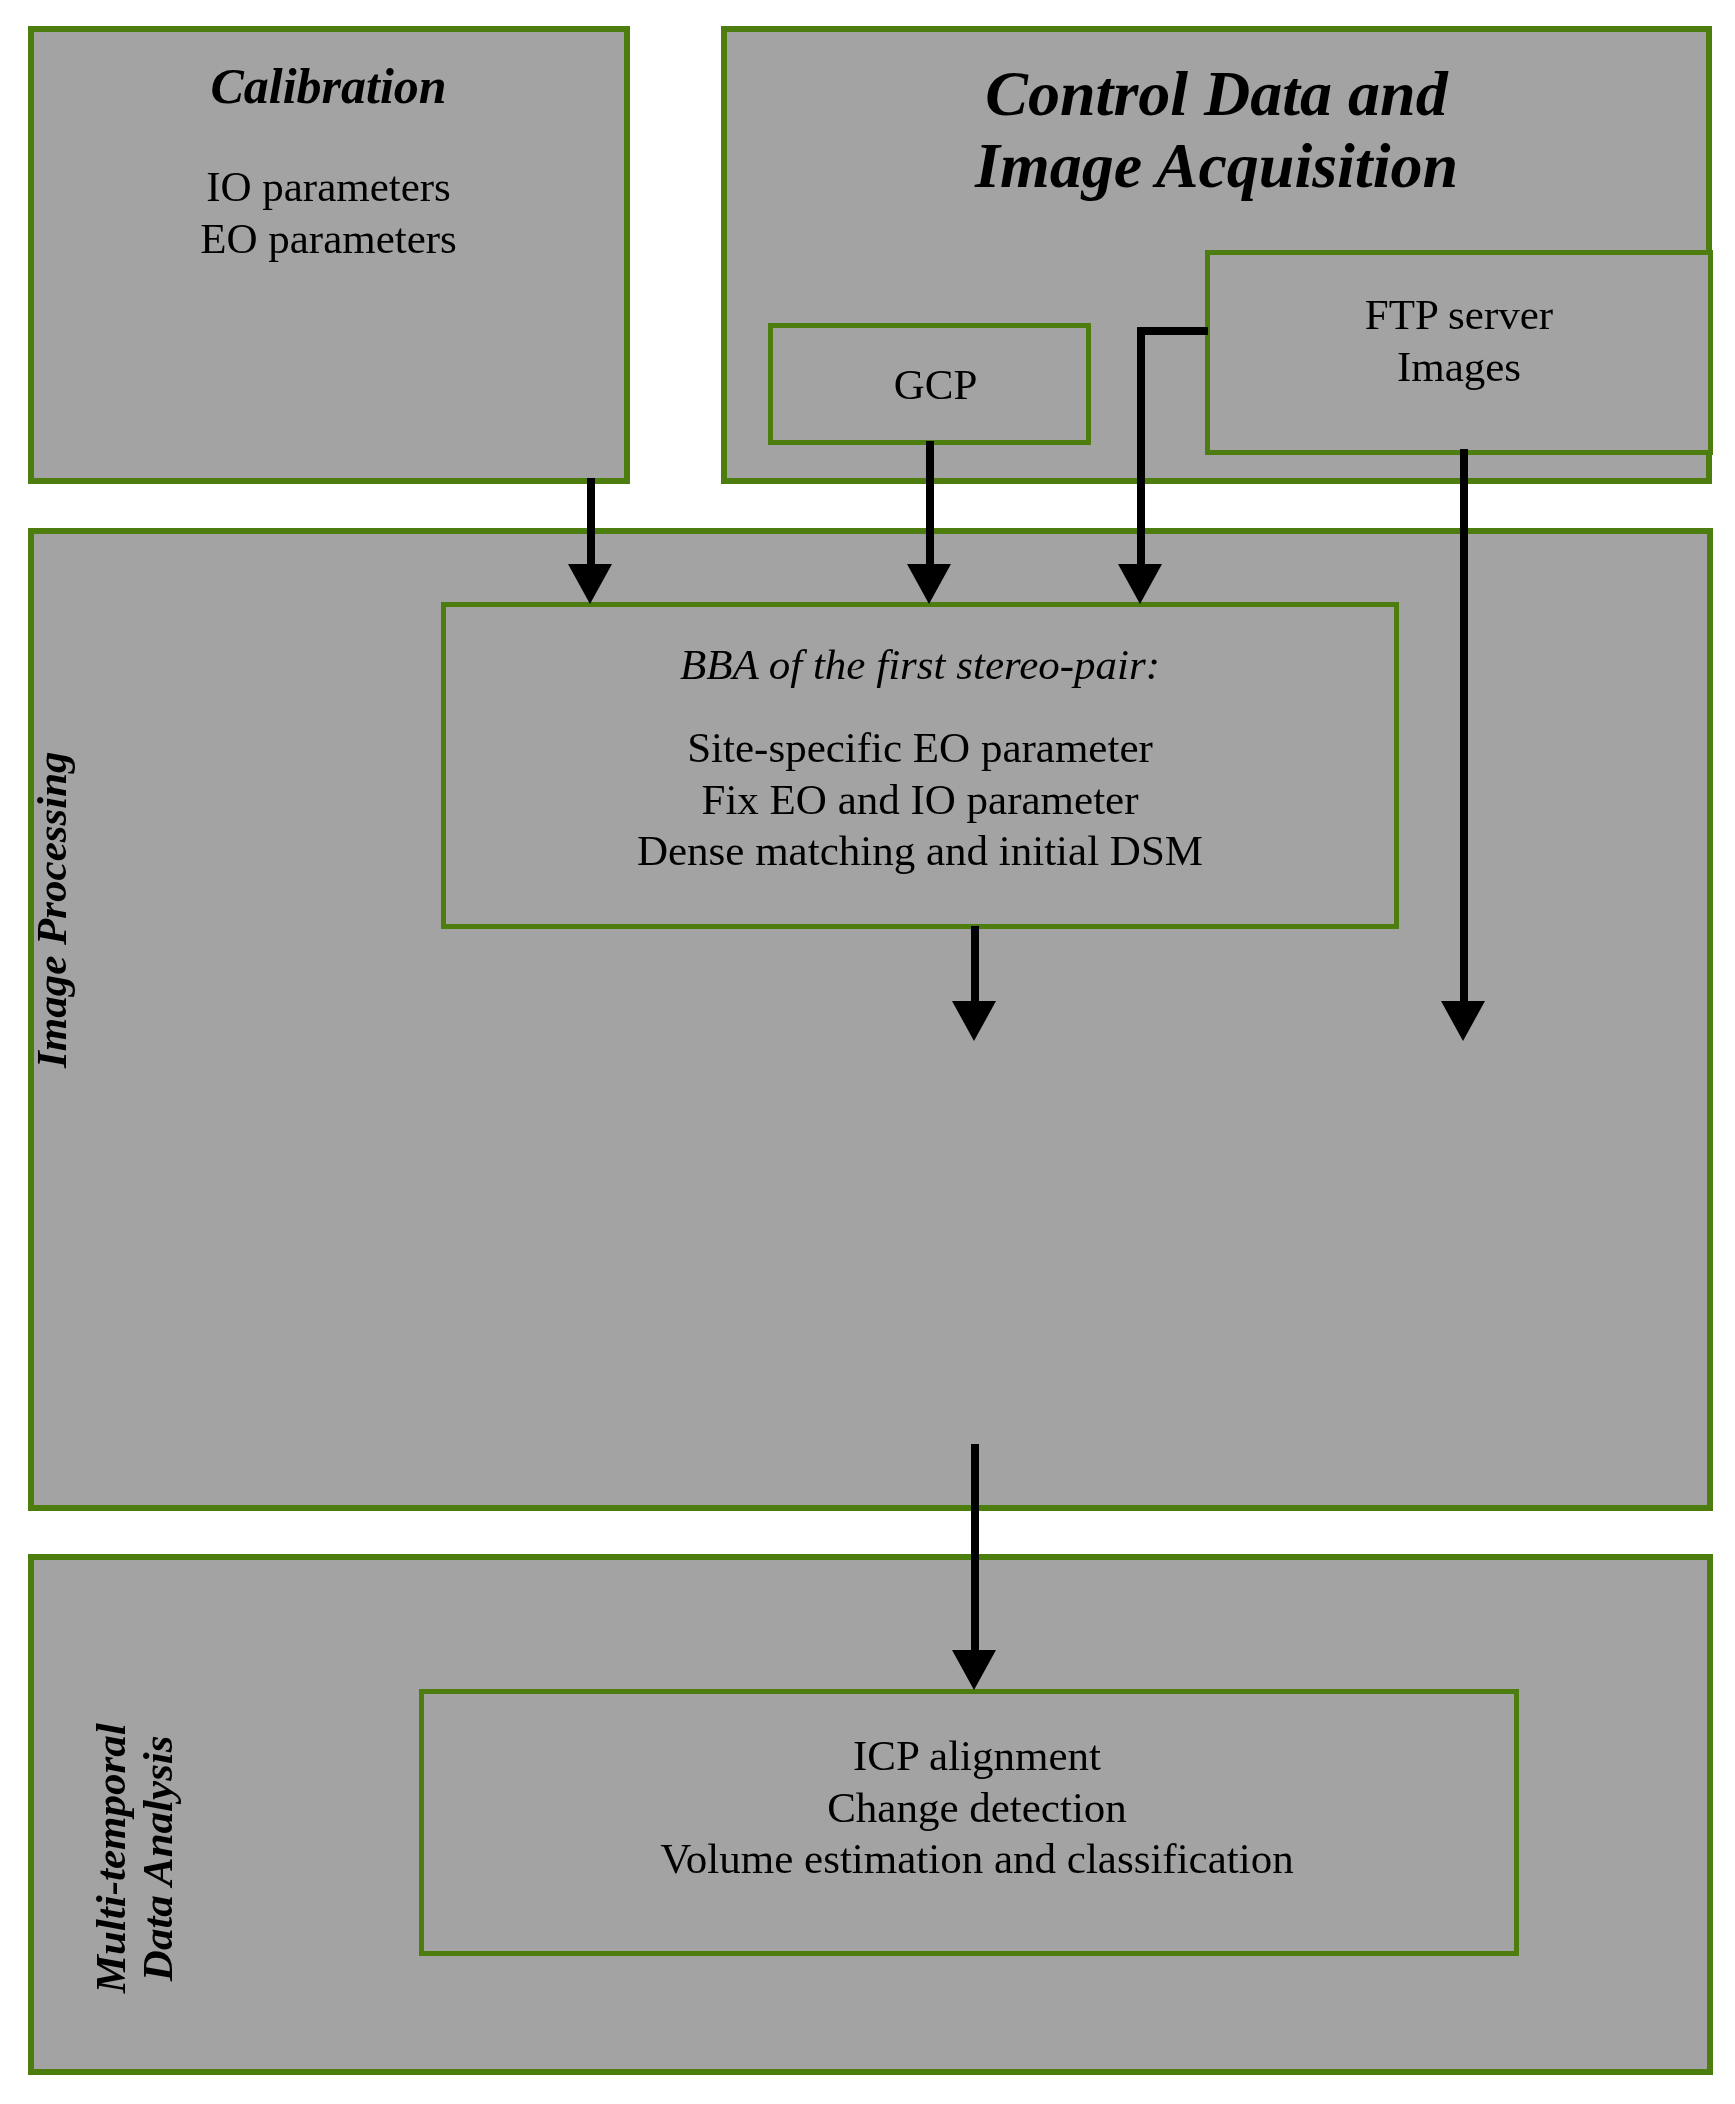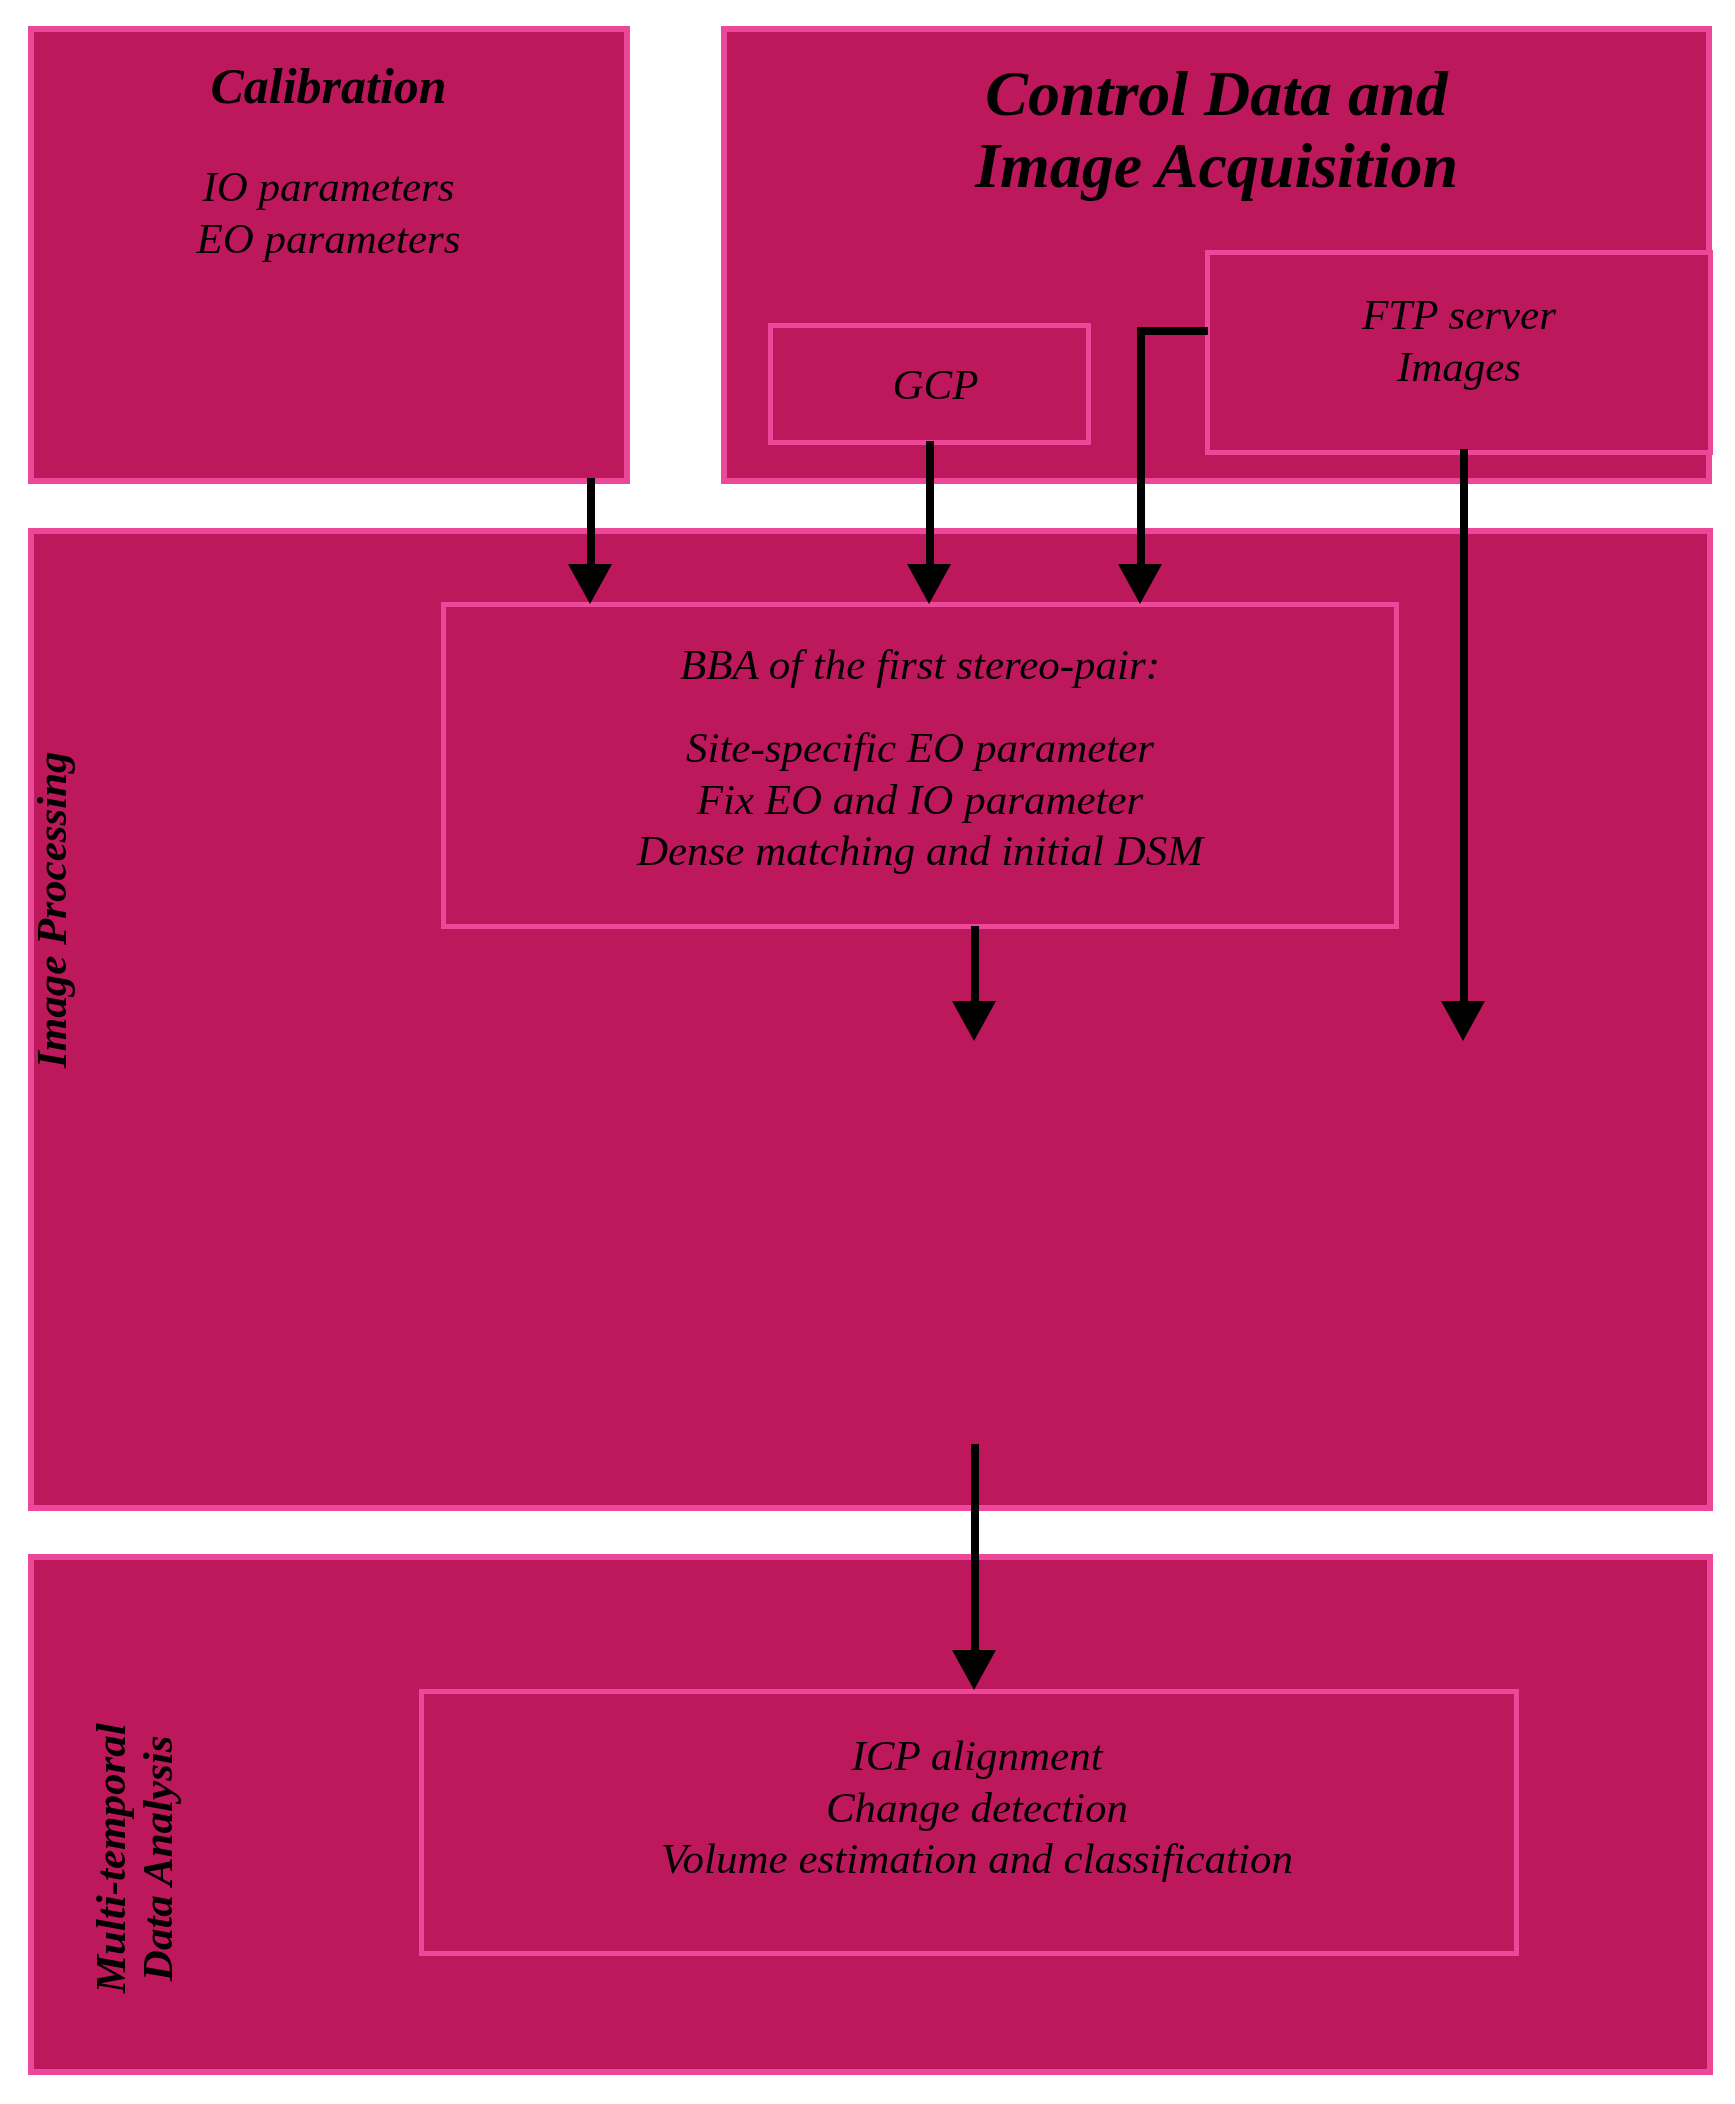--- a/index.html
+++ b/index.html
@@ -16,40 +16,39 @@
     width: 1735px;
     height: 2104px;
     background: #ffffff;
     overflow: hidden;
   }
 
   
   .box {
     position: absolute;
     box-sizing: border-box;
-    border: 6px solid #ec4899;
-    background: #be185d;
+    border: 6px solid #4d7c0f;
+    background: #a3a3a3;
   }
   .box.thin {
     border-width: 5.2px;
   }
 
   
   .title {
     font-weight: bold;
     font-style: italic;
     text-align: center;
     line-height: 1.12;
     white-space: nowrap;
   }
   .body-line {
     text-align: center;
     line-height: 1.20;
     white-space: nowrap;
-    font-style: italic;
   }
   .ital-line {
     font-style: italic;
     text-align: center;
     line-height: 1.18;
     white-space: nowrap;
   }
 
   
   .side-label {

